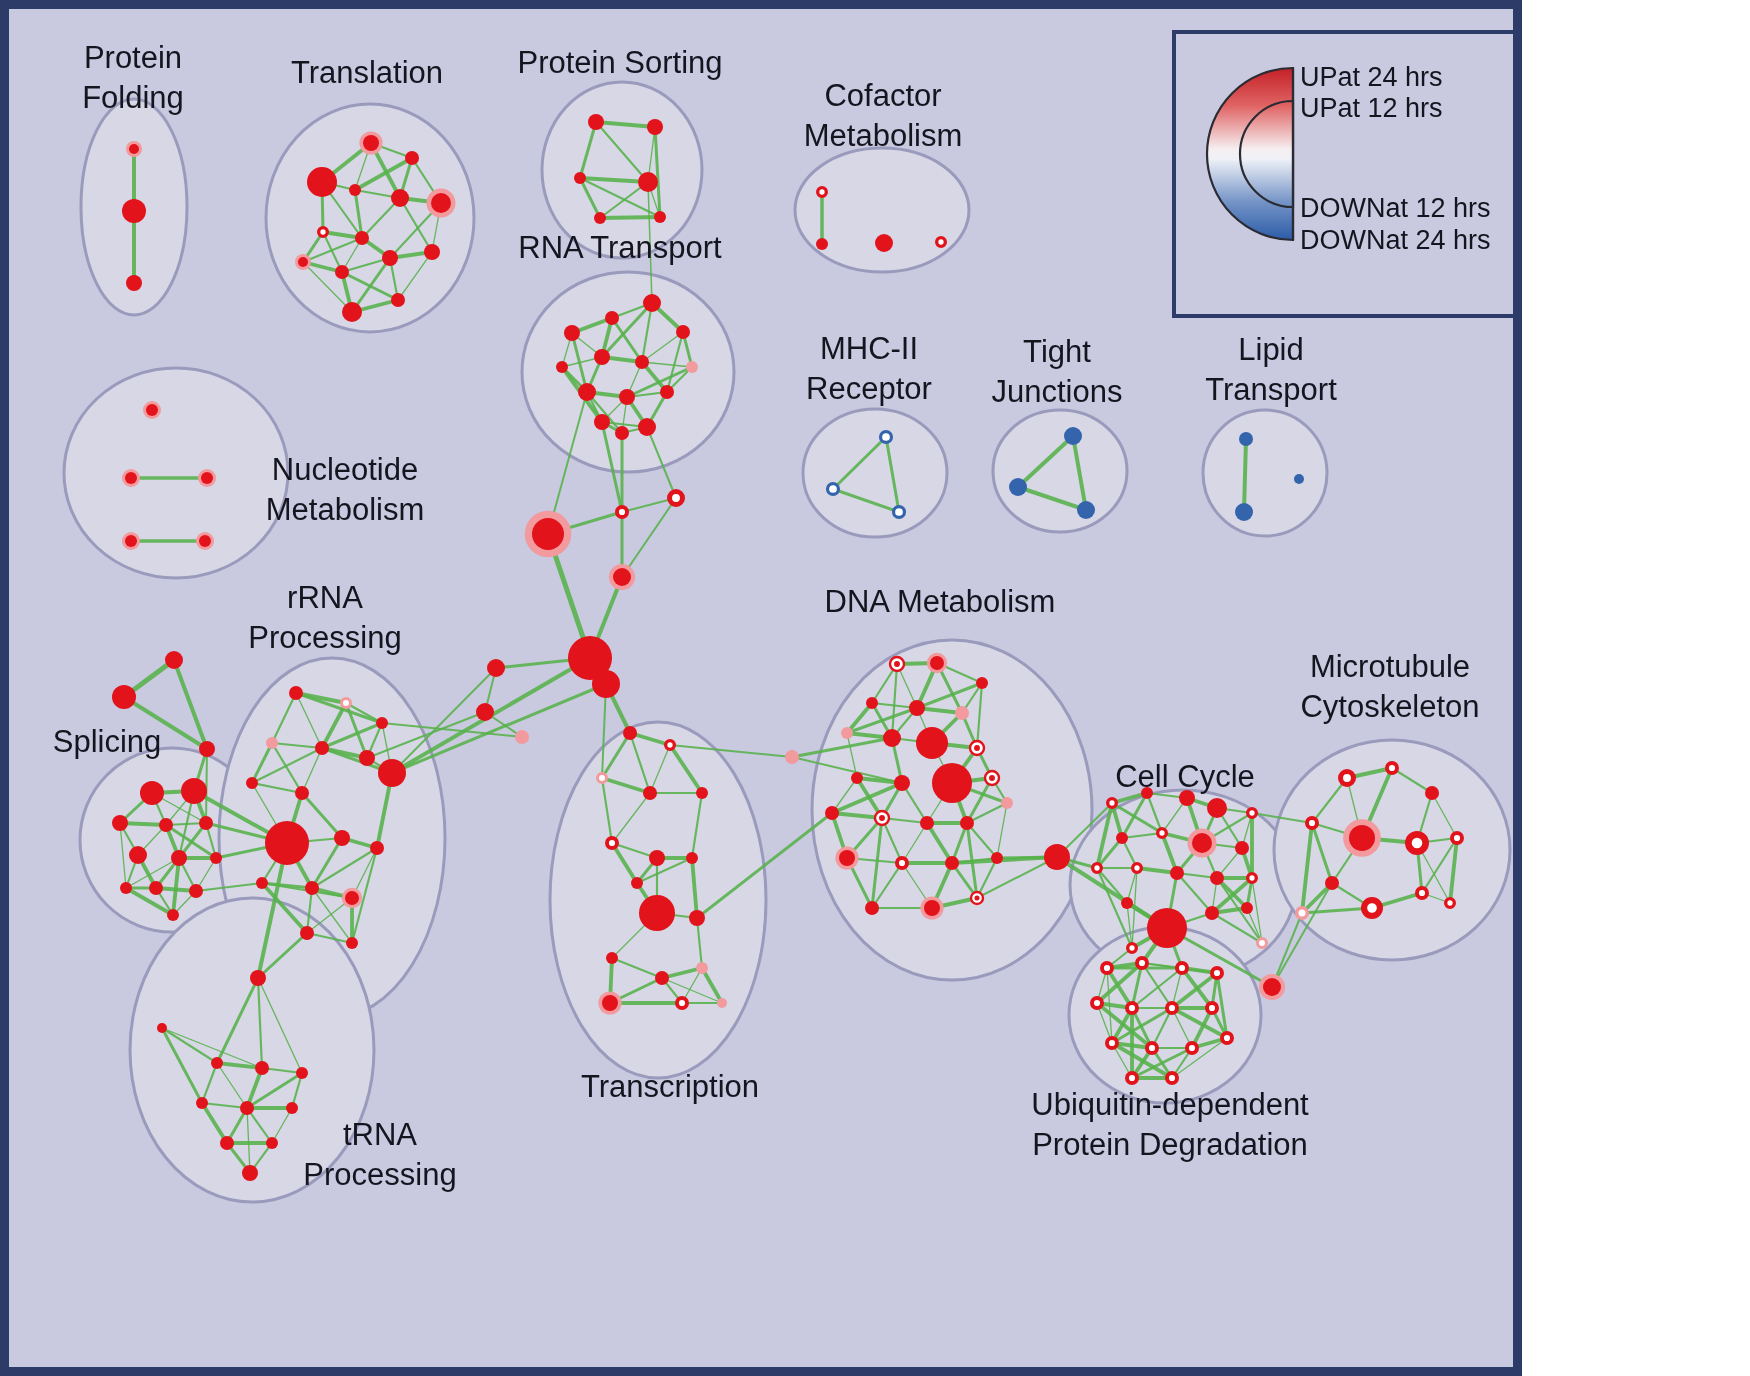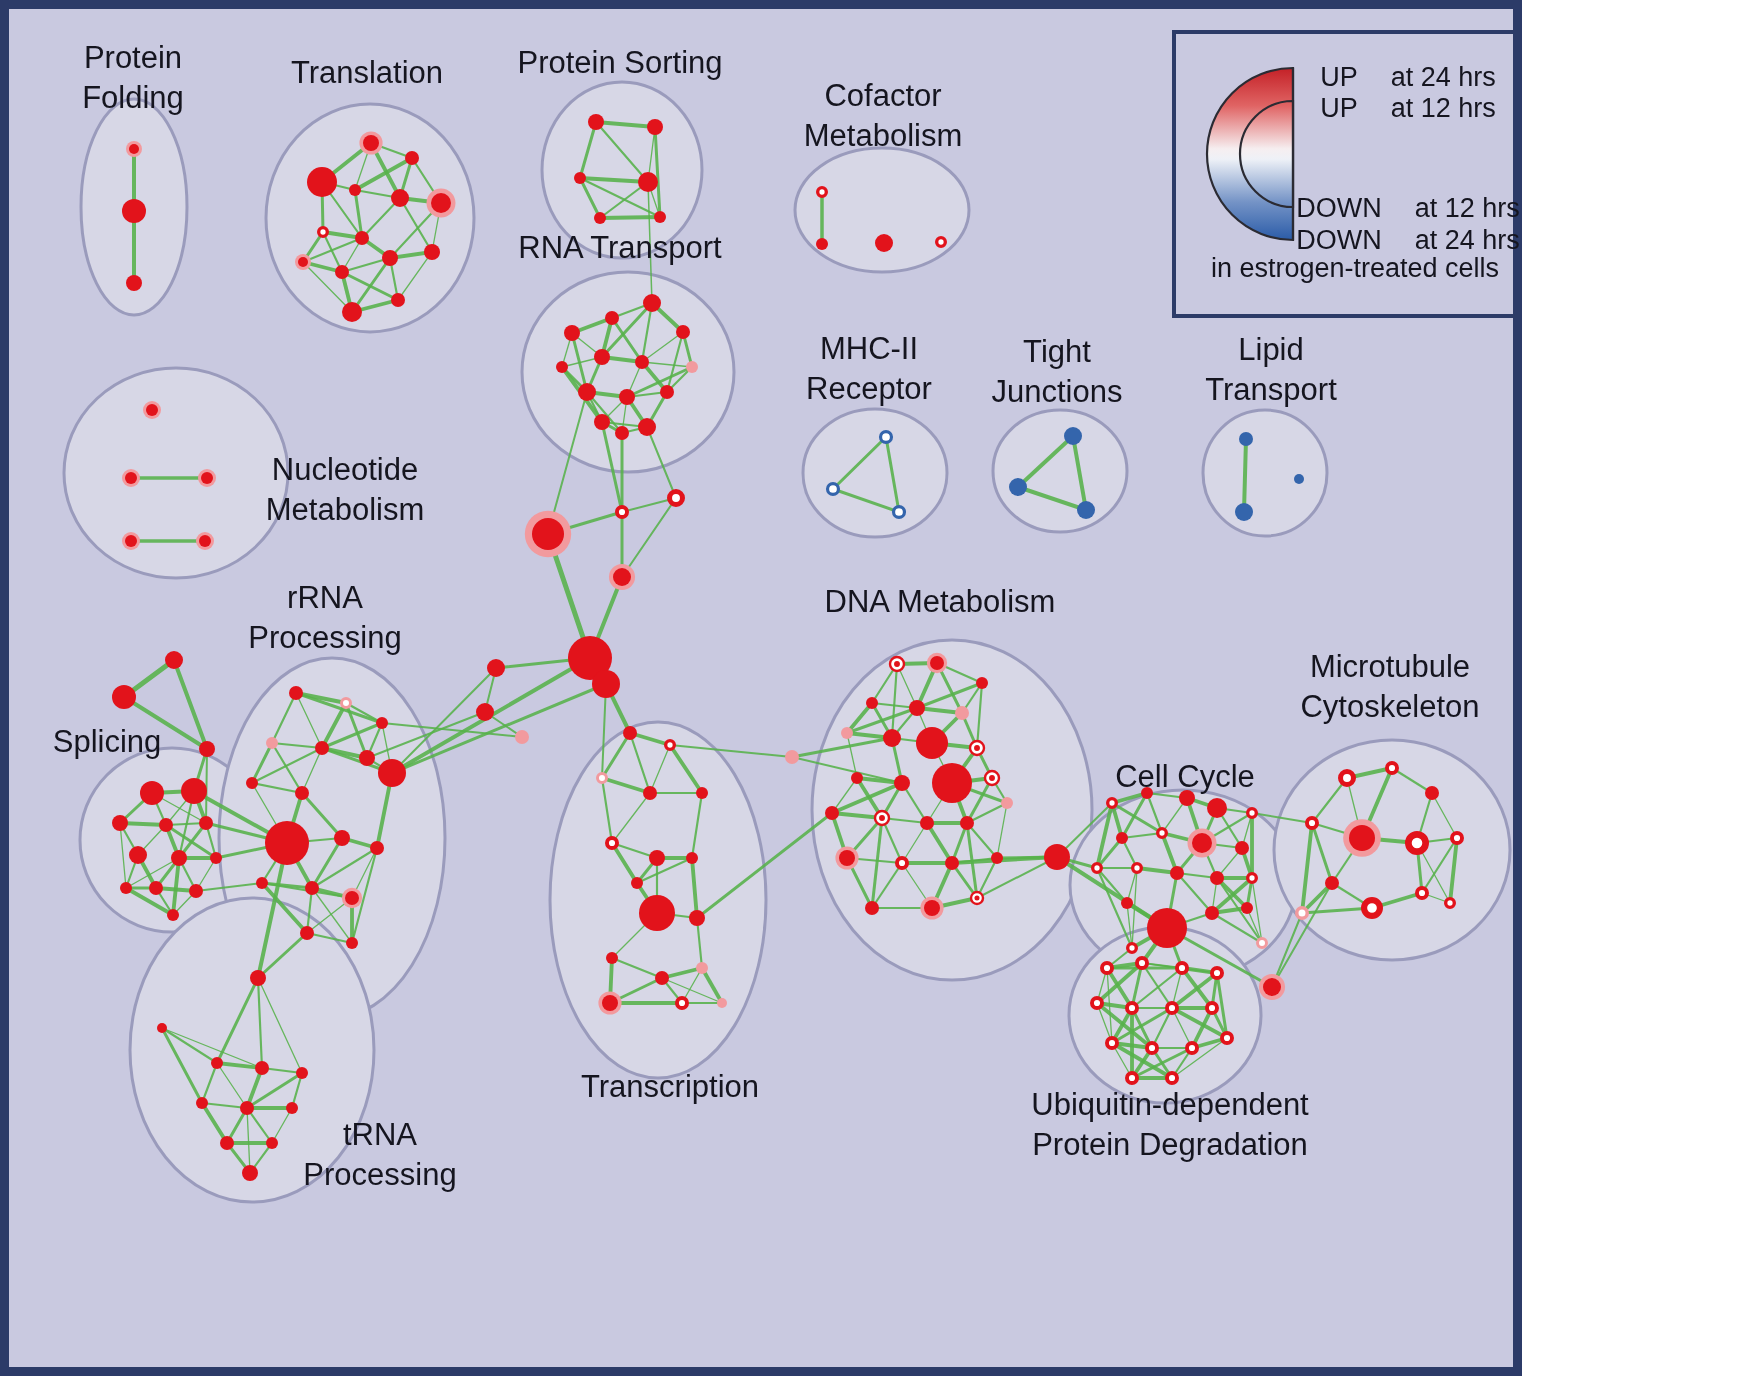--- a/index.html
+++ b/index.html
@@ -15,22 +15,22 @@
   #net{position:absolute;left:0;top:0;}
   #net text{font-family:"Liberation Sans",sans-serif;font-size:31px;fill:#15151f;}
   #legend{
     position:absolute;left:1172px;top:30px;width:366px;height:288px;
     border:4px solid var(--frame,#3a4878);
     box-sizing:border-box;
   }
   #legend svg{position:absolute;left:0;top:0;}
   .lrow{
     position:absolute;left:124px;width:216px;
-    display:flex;justify-content:center;
-    font-size:27px;color:#15151f;white-space:nowrap;gap:33px;
+    display:flex;justify-content:flex-start;
+    font-size:27px;color:#15151f;white-space:nowrap;
   }
   .lcap{
     position:absolute;left:0;width:100%;text-align:center;
     font-size:27px;color:#15151f;
   }
 </style>
 </head>
 <body>
 
 <div class="stage">
@@ -1176,16 +1176,15 @@
       <span>at 12 hrs</span>
     </div>
     <div class="lrow" style="top:159px">
       <span>DOWN</span>
       <span>at 12 hrs</span>
     </div>
     <div class="lrow" style="top:191px">
       <span>DOWN</span>
       <span>at 24 hrs</span>
     </div>
-    <div class="lcap" style="top:219px">in estrogen-treated cells</div>
   </div>
 
 </div>
 
 </body></html>

